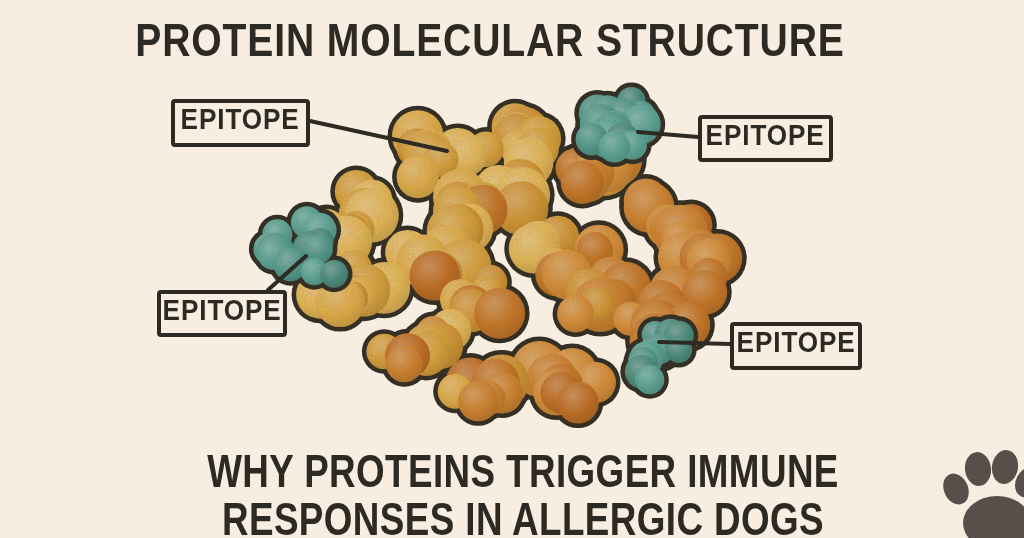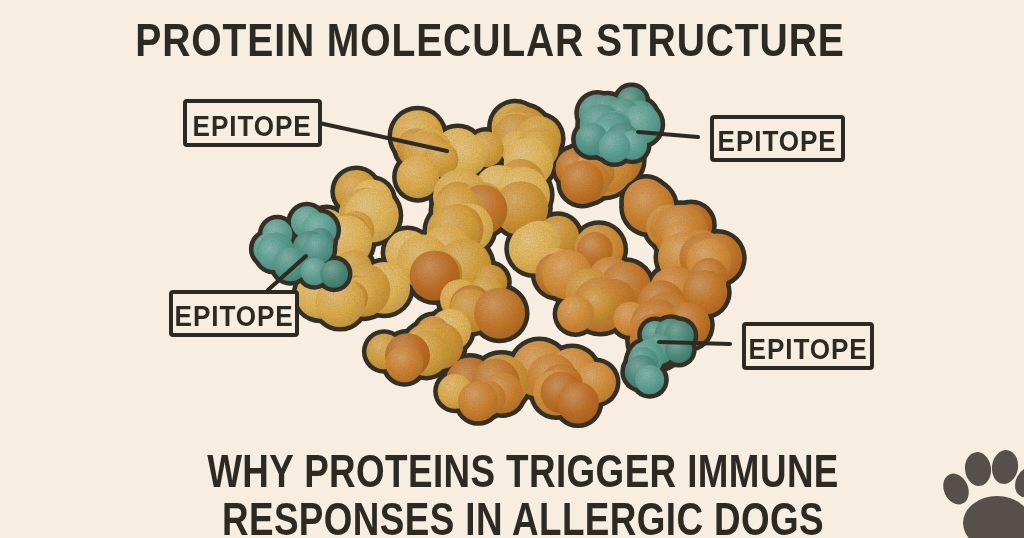--- a/index.html
+++ b/index.html
@@ -13,21 +13,21 @@
   .title{
     position:absolute;top:13px;left:0;width:980px;text-align:center;
     font-size:46px;font-weight:bold;color:var(--ink);
     letter-spacing:1px;white-space:nowrap;
     transform:scaleX(.85);transform-origin:50% 50%;
   }
   svg.molecule,svg.paw{position:absolute;left:0;top:0;width:1024px;height:538px;}
   .epitope-box{
     position:absolute;box-sizing:border-box;
     border:4px solid var(--ink);border-radius:4px;background:var(--paper);
-    display:flex;align-items:flex-end;justify-content:center;margin-left:12px;
+    display:flex;align-items:flex-start;justify-content:center;
   }
   .epitope-box span{
     font-weight:bold;font-size:29px;letter-spacing:1px;color:var(--ink);
     transform:scaleX(.9);white-space:nowrap;
   }
   .caption{
     position:absolute;top:447px;left:23px;width:1000px;text-align:center;
     font-weight:bold;font-size:46px;line-height:1.05;color:var(--ink);
     letter-spacing:.5px;transform:scaleX(.8);transform-origin:50% 0;
     white-space:nowrap;

